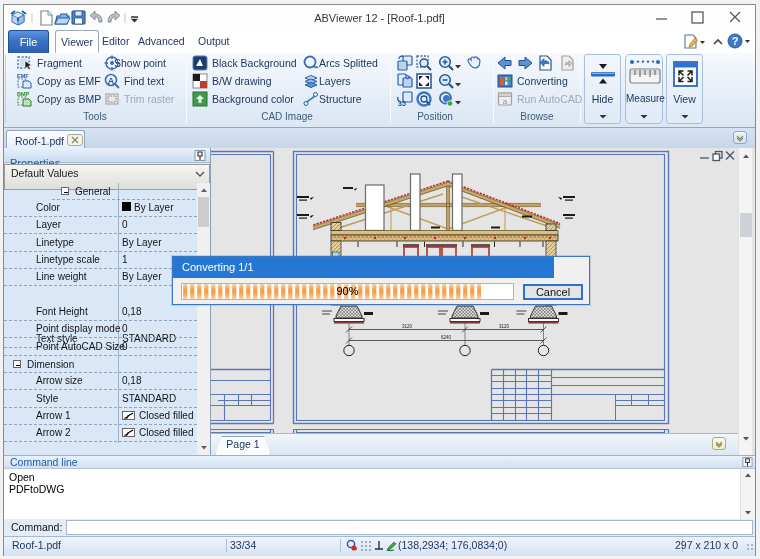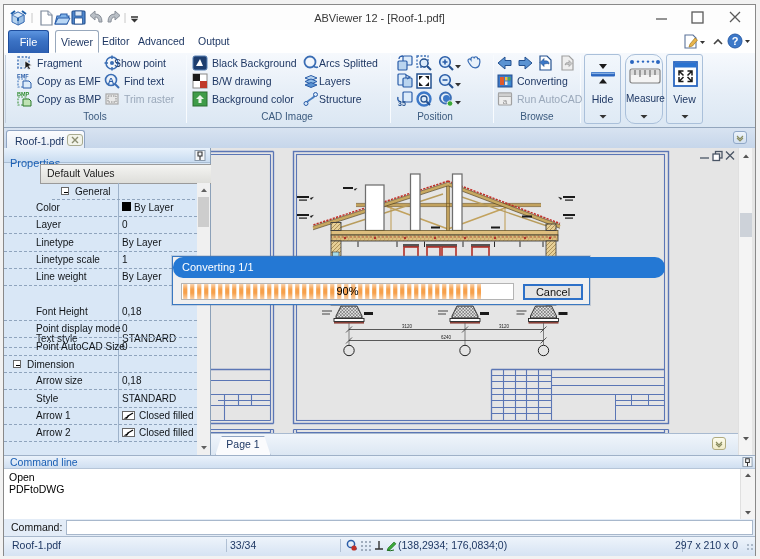--- a/index.html
+++ b/index.html
@@ -266,21 +266,21 @@
           <path d="M9,2 h8 l-4,5 z" fill="#1a1a1a"></path>
           <rect x="1" y="10" width="24" height="4.5" rx="1" fill="#2a66c0"></rect>
           <rect x="1.5" y="10.6" width="23" height="1.5" fill="#85aee2"></rect>
           <path d="M9,21.5 h8 l-4,-5 z" fill="#1a1a1a"></path>
         </svg>
       <div class="abs" style="left:0;top:38px;width:35px;text-align:center;font-size:10.5px;">Hide</div>
       <svg class="abs" style="left:13px;top:59px;" width="10" height="6">
           <path d="M1.5,1 l3.5,3.5 l3.5,-3.5 z" fill="#333"></path>
         </svg>
     </div>
-    <div class="abs" style="left:621px;top:1px;width:38px;height:70px;background:linear-gradient(#f2f7fc,#dfeaf5);border:1px solid #aac0da;border-radius:10px;">
+    <div class="abs" style="left:621px;top:1px;width:38px;height:70px;background:linear-gradient(#f2f7fc,#dfeaf5);border:1px solid #aac0da;border-radius:5px;">
       <svg class="abs" style="left:3px;top:4px;" width="32" height="30" viewBox="0 0 32 30">
           <circle cx="3" cy="3" r="2" fill="#2a66c0"></circle>
           <circle cx="9" cy="2.6" r="1.2" fill="#2a66c0"></circle>
           <circle cx="14" cy="2.6" r="1.2" fill="#2a66c0"></circle>
           <circle cx="19" cy="2.6" r="1.2" fill="#2a66c0"></circle>
           <circle cx="24" cy="2.6" r="1.2" fill="#2a66c0"></circle>
           <circle cx="29" cy="3" r="2" fill="#2a66c0"></circle>
           <rect x="1" y="10" width="30" height="14" rx="2" fill="#f4f4f4" stroke="#808080" stroke-width="1.2"></rect>
           <rect x="2" y="11" width="28" height="5" fill="#dcdcdc"></rect>
           <path d="M6,11 v5 M11,11 v7 M16,11 v5 M21,11 v7 M26,11 v5" stroke="#707070" stroke-width="1.2" fill="none"></path>
@@ -324,21 +324,21 @@
   </div>
 
   <div id="panel" class="abs" style="left:0;top:143px;width:207px;height:307px;background:#d9e7f6;border-right:1px solid #8ba0b8;font-size:10.5px;color:#101418;">
     <div class="abs" style="left:0;top:0;width:206px;height:15px;background:linear-gradient(#e8f1fb,#c9dcf1);border-bottom:1px solid #aabed4;">
       <span style="position:absolute;left:6px;top:9px;color:#1a5fb4;font-size:11px;">Properties</span>
       <svg class="abs" style="left:190px;top:2px;" width="12" height="12" viewBox="0 0 12 12">
           <rect x="1" y="0.5" width="10" height="10" fill="#f4f6f8" stroke="#8a9aac"></rect>
           <path d="M4,2 h4 v4 h-4 z M6,6 v4" stroke="#333" stroke-width="1.1" fill="none"></path>
         </svg>
     </div>
-    <div class="abs" style="left:0;top:16px;width:206px;height:20px;background:linear-gradient(#f4f4f2,#dededa);border:1px solid #9a9a9a;margin-left:36px;">
+    <div class="abs" style="left:0;top:16px;width:206px;height:26px;background:linear-gradient(#f4f4f2,#dededa);border:1px solid #9a9a9a;">
       <span style="position:absolute;left:6px;top:2px;color:#1a1a1a;">Default Values</span>
       <svg class="abs" style="left:190px;top:6px;" width="10" height="7">
           <path d="M1,1 l4,4 l4,-4" stroke="#555" stroke-width="1.4" fill="none"></path>
         </svg>
     </div>
     <div id="grid" class="abs" style="left:0;top:35px;width:193px;height:272px;overflow:hidden;font-size:10px;">
       <div class="abs" style="left:114px;top:0;width:1px;height:260px;background:#9eb2ca;"></div>
       <div class="row abs" style="top:0px;margin-left:48px;">
           <span class="gbox"></span>
           <span class="glab">General</span>
@@ -673,21 +673,21 @@
         <g fill="#9aa8ba">
           <circle cx="2" cy="2" r="1"></circle>
           <circle cx="6" cy="2" r="1"></circle>
           <circle cx="6" cy="6" r="1"></circle>
           <circle cx="2" cy="6" r="1"></circle>
         </g>
       </svg>
   </div>
 
   <div id="dialog" class="abs" style="left:168px;top:251px;width:418px;height:49px;background:#f0f0f0;border:1px solid #3a78c0;box-shadow:0 0 0 1px rgba(90,120,160,0.25);">
-    <div class="abs" style="left:0;top:0;width:492px;height:21px;background:#2478d4;border-radius:10px;">
+    <div class="abs" style="left:0;top:0;width:381px;height:21px;background:#2478d4;">
       <span style="position:absolute;left:9px;top:3.5px;font-size:11px;color:#ffffff;">Converting 1/1</span>
     </div>
     <div class="abs" style="left:8px;top:26px;width:333px;height:17px;background:#ffffff;border:1px solid #b4b4b4;">
       <div class="abs" style="left:0;top:0;width:299px;height:15px;background:linear-gradient(rgba(255,255,255,0.55),rgba(255,255,255,0) 35%,rgba(255,255,255,0) 60%,rgba(255,255,255,0.5)),repeating-linear-gradient(90deg,#ffffff 0px,#ffffff 1px,#f9bd7a 1px,#f6a04c 2px,#f6a04c 5px,#f9bd7a 5px,#ffffff 6px,#ffffff 7px);"></div>
       <div class="abs" style="left:0;top:1px;width:331px;text-align:center;font-size:11px;color:#000;">90%</div>
     </div>
     <div class="abs" style="left:350px;top:27px;width:60px;height:16px;background:#e4e4e4;border:2px solid #2e71c8;font-size:11px;color:#111;text-align:center;line-height:12px;">Cancel</div>
   </div>
 </div>
 

